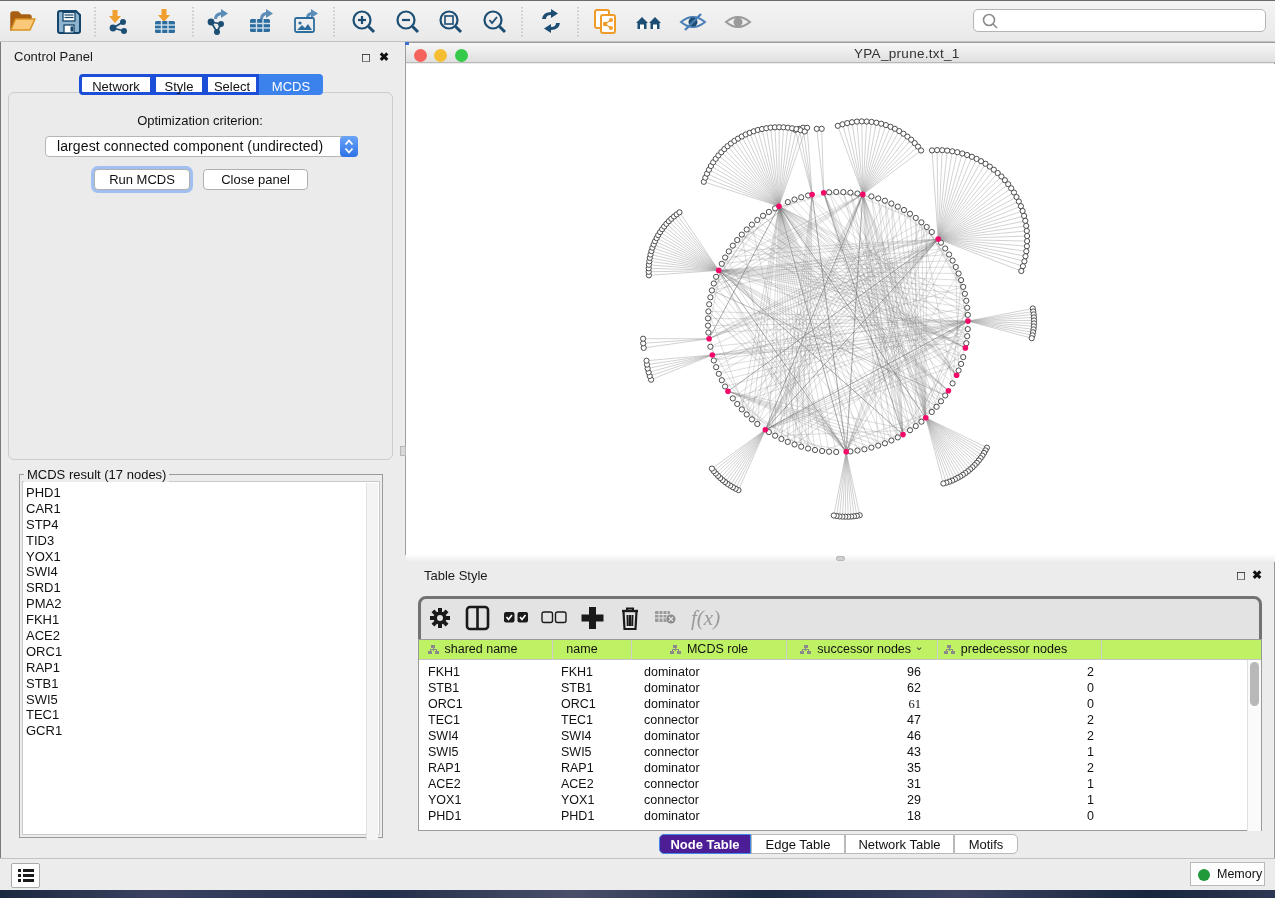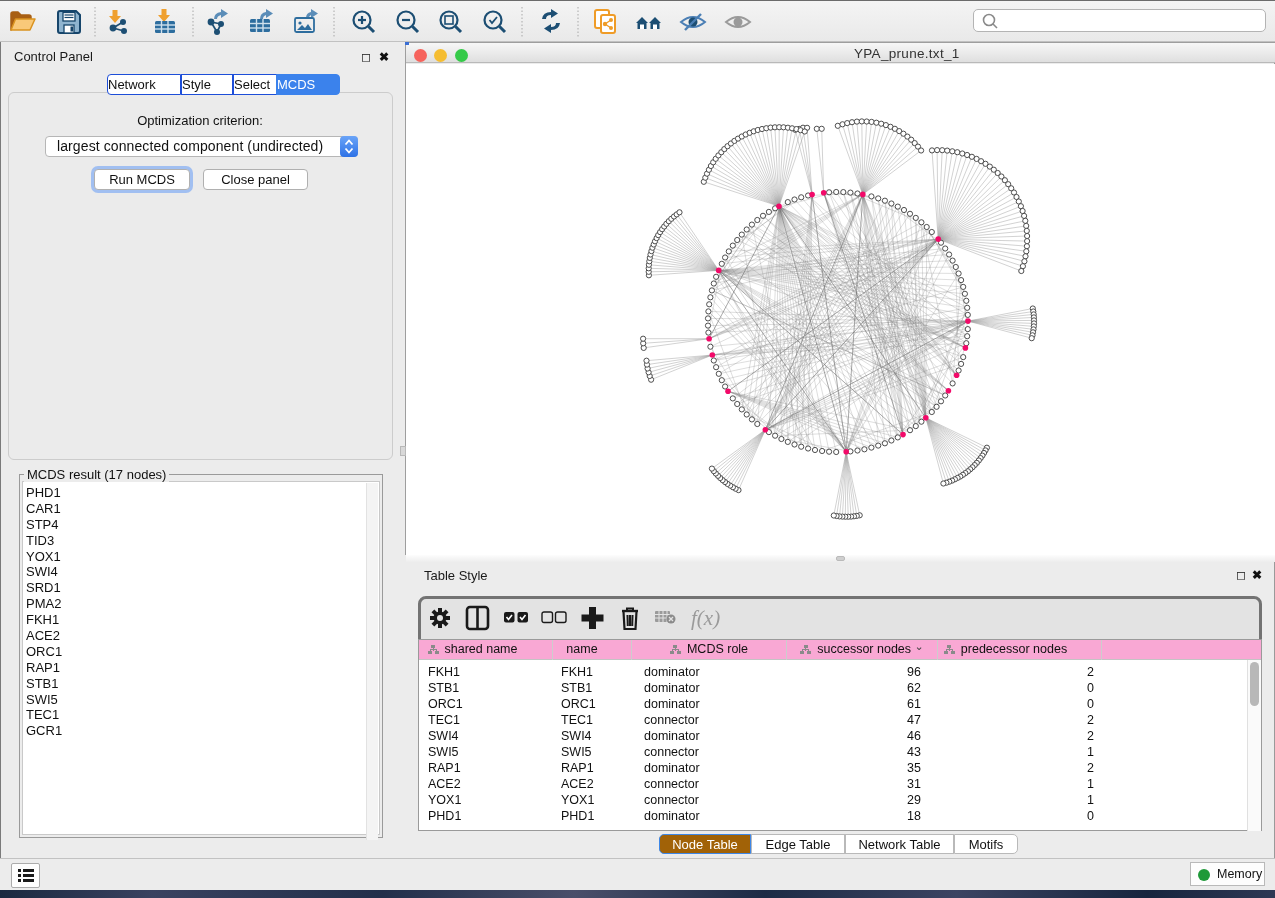--- a/index.html
+++ b/index.html
@@ -10,22 +10,22 @@
 #toolbar { position:absolute; left:0; top:0; width:1275px; height:42px;
   background:linear-gradient(#f4f4f4,#e9e9e9); border-top:1px solid #6b6b6b;
   border-bottom:1px solid #c1c1c1; }
 
 #search { position:absolute; left:973px; top:9px; width:293px; height:23px;
   background:#fff; border:1px solid #b4b4b4; border-radius:5px; }
 
 #cp-title { position:absolute; left:14px; top:49px; font-size:13px; color:#1a1a1a; }
 .wicon { position:absolute; font-size:12px; color:#111; }
 #cp-tabs { position:absolute; left:79px; top:74px; height:21px; }
-.tab { position:absolute; top:0; height:21px; background:#fff; border:1px solid #1d4ed8;
-  font-size:13px; color:#111; line-height:20px;margin-left:28px; }
+.tab { position:absolute; top:0; height:21px; background:#fff; border:3px solid #1d4ed8;
+  font-size:13px; color:#111; text-align:center; line-height:20px; }
 .tab.sel { background:#3b82ec; color:#fff; border-color:#3b82ec; }
 #cp-box { position:absolute; left:8px; top:92px; width:385px; height:368px;
   background:#ebebeb; border:1px solid #cccccc; border-radius:6px; }
 #optlabel { position:absolute; left:0px; top:113px; width:400px; text-align:center;
   font-size:13px; color:#111; }
 #dropdown { position:absolute; left:45px; top:136px; width:313px; height:21px;
   background:#fff; border:1px solid #b6b6b6; border-radius:4px;
   font-size:14px; color:#111; line-height:19px; padding-left:11px; letter-spacing:0.1px; }
 #spinner { position:absolute; left:340px; top:136px; width:18px; height:21px;
   background:linear-gradient(#6aa4f8,#2e72e6); border-radius:4px; }
@@ -52,21 +52,21 @@
 #nettitle .t { position:absolute; left:448px; top:3px; font-size:13.5px; letter-spacing:0.3px; color:#333; }
 .tl { position:absolute; top:6px; width:13px; height:13px; border-radius:50%; }
 #netcanvas { position:absolute; left:0; top:21px; width:869px; height:492px; background:#fff; }
 
 #tp-title { position:absolute; left:424px; top:568px; font-size:13px; color:#1a1a1a; }
 #tp-toolbar { position:absolute; left:418px; top:596px; width:844px; height:48px;
   background:#e3e3e3; border:3px solid #737373; border-radius:8px 8px 0 0; }
 #tbl { position:absolute; left:418px; top:639px; width:844px; height:192px;
   background:#fff; border:1px solid #9a9a9a; }
 #tblhead { position:absolute; left:0; top:0; width:842px; height:20px;
-  background:#f9a8d4; border-bottom:1px solid #c4c4c4; }
+  background:#bef264; border-bottom:1px solid #c4c4c4; }
 .hcell { position:absolute; top:0; height:20px; border-right:1px solid #cdcdcd;
   font-size:12.5px; color:#111; text-align:center; line-height:19px; }
 .row { position:absolute; width:100%; height:16px; font-size:12.5px; color:#111; }
 .rc { position:absolute; top:0; height:16px; line-height:16px; }
 .rc.num { width:100px; text-align:right; }
 .oc { display:inline-block; width:11px; height:9px; margin-right:6px; vertical-align:-1px;
   background:
     linear-gradient(#8a8a8a,#8a8a8a) 3.5px 0/4px 3px,
     linear-gradient(#8a8a8a,#8a8a8a) 0 6px/4px 3px,
     linear-gradient(#8a8a8a,#8a8a8a) 7px 6px/4px 3px,
@@ -77,21 +77,21 @@
   background-repeat:no-repeat; }
 .caret { font-size:11px; color:#444; position:relative; top:-3px; }
 #tscroll { position:absolute; right:0px; top:20px; width:14px; height:171px;
   background:#fafafa; border-left:1px solid #e0e0e0; }
 #tthumb { position:absolute; left:2px; top:2px; width:9px; height:44px;
   background:#b8b8b8; border-radius:5px; }
 
 .btab { position:absolute; top:834px; height:20px; background:#fff;
   border:1px solid #b9b9b9; font-size:13px; color:#111; text-align:center;
   line-height:19px; }
-.btab.sel { background:#a16207; border-color:#3d87e8; color:#fff; }
+.btab.sel { background:#4c1d95; border-color:#3d87e8; color:#fff;font-weight:bold; }
 
 #statusbar { position:absolute; left:0; top:858px; width:1275px; height:32px;
   background:#ececec; border-top:1px solid #c2c2c2; }
 #listbtn { position:absolute; left:11px; top:4px; width:29px; height:25px;
   background:#fdfdfd; border:1px solid #ababab; border-radius:2px; }
 #membtn { position:absolute; left:1190px; top:3px; width:75px; height:24px;
   background:#fdfdfd; border:1px solid #b9b9b9; font-size:12.5px; color:#111;
   line-height:22px; padding-left:26px; }
 #memdot { position:absolute; left:7px; top:6px; width:12px; height:12px;
   border-radius:50%; background:#1f9939; }
@@ -1018,21 +1018,21 @@
 </div>
 <div class="abs" style="left:406px;top:555px;width:869px;height:7px;background:linear-gradient(#fdfdfd,#ededed);"></div>
 <div class="abs" style="left:836px;top:556px;width:9px;height:5px;background:#cfcfcf;border:1px solid #bababa;border-radius:2px;"></div>
 
 <div id="cp-title">Control Panel</div>
 <div id="cp-box"></div>
 <div id="cp-tabs">
   <div class="tab" style="left:0; width:74px; border-radius:4px 0 0 4px;">Network</div>
   <div class="tab" style="left:74px; width:52px;">Style</div>
   <div class="tab" style="left:126px; width:54px;">Select</div>
-  <div class="tab sel" style="left:169px; width:64px; border-radius:0 4px 4px 0;">MCDS</div>
+  <div class="tab sel" style="left:180px; width:64px; border-radius:0 4px 4px 0;">MCDS</div>
 </div>
 <div class="wicon" style="left:361px; top:50px;">◻</div>
 <div class="wicon" style="left:379px; top:50px; font-weight:bold;">✖</div>
 <div id="optlabel">Optimization criterion:</div>
 <div id="dropdown">largest connected component (undirected)</div>
 <div id="spinner">
   <svg width="18" height="21">
     <path d="M5.5 8.5 L9 4.5 L12.5 8.5" fill="none" stroke="#fff" stroke-width="1.8"></path>
     <path d="M5.5 12.5 L9 16.5 L12.5 12.5" fill="none" stroke="#fff" stroke-width="1.8"></path>
   </svg>
@@ -1145,21 +1145,21 @@
       <span class="rc" style="left:9px;">STB1</span>
       <span class="rc" style="left:142px;">STB1</span>
       <span class="rc" style="left:225px;">dominator</span>
       <span class="rc num" style="left:402px;">62</span>
       <span class="rc num" style="left:575px;">0</span>
     </div>
   <div class="row" style="top:56px;">
       <span class="rc" style="left:9px;">ORC1</span>
       <span class="rc" style="left:142px;">ORC1</span>
       <span class="rc" style="left:225px;">dominator</span>
-      <span class="rc num" style="left:402px;">61</span>
+      <span class="rc num" style="left:402px;font-family:Liberation Serif, serif;">61</span>
       <span class="rc num" style="left:575px;">0</span>
     </div>
   <div class="row" style="top:72px;">
       <span class="rc" style="left:9px;">TEC1</span>
       <span class="rc" style="left:142px;">TEC1</span>
       <span class="rc" style="left:225px;">connector</span>
       <span class="rc num" style="left:402px;">47</span>
       <span class="rc num" style="left:575px;">2</span>
     </div>
   <div class="row" style="top:88px;">

